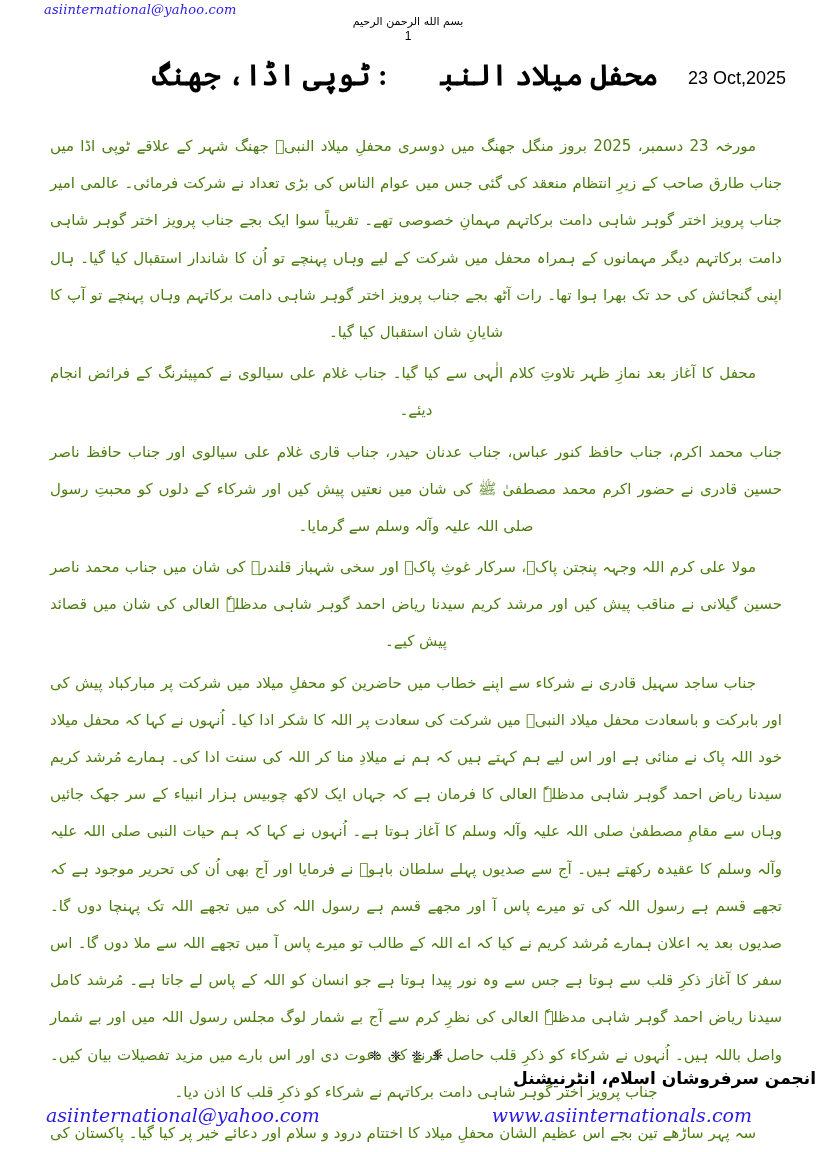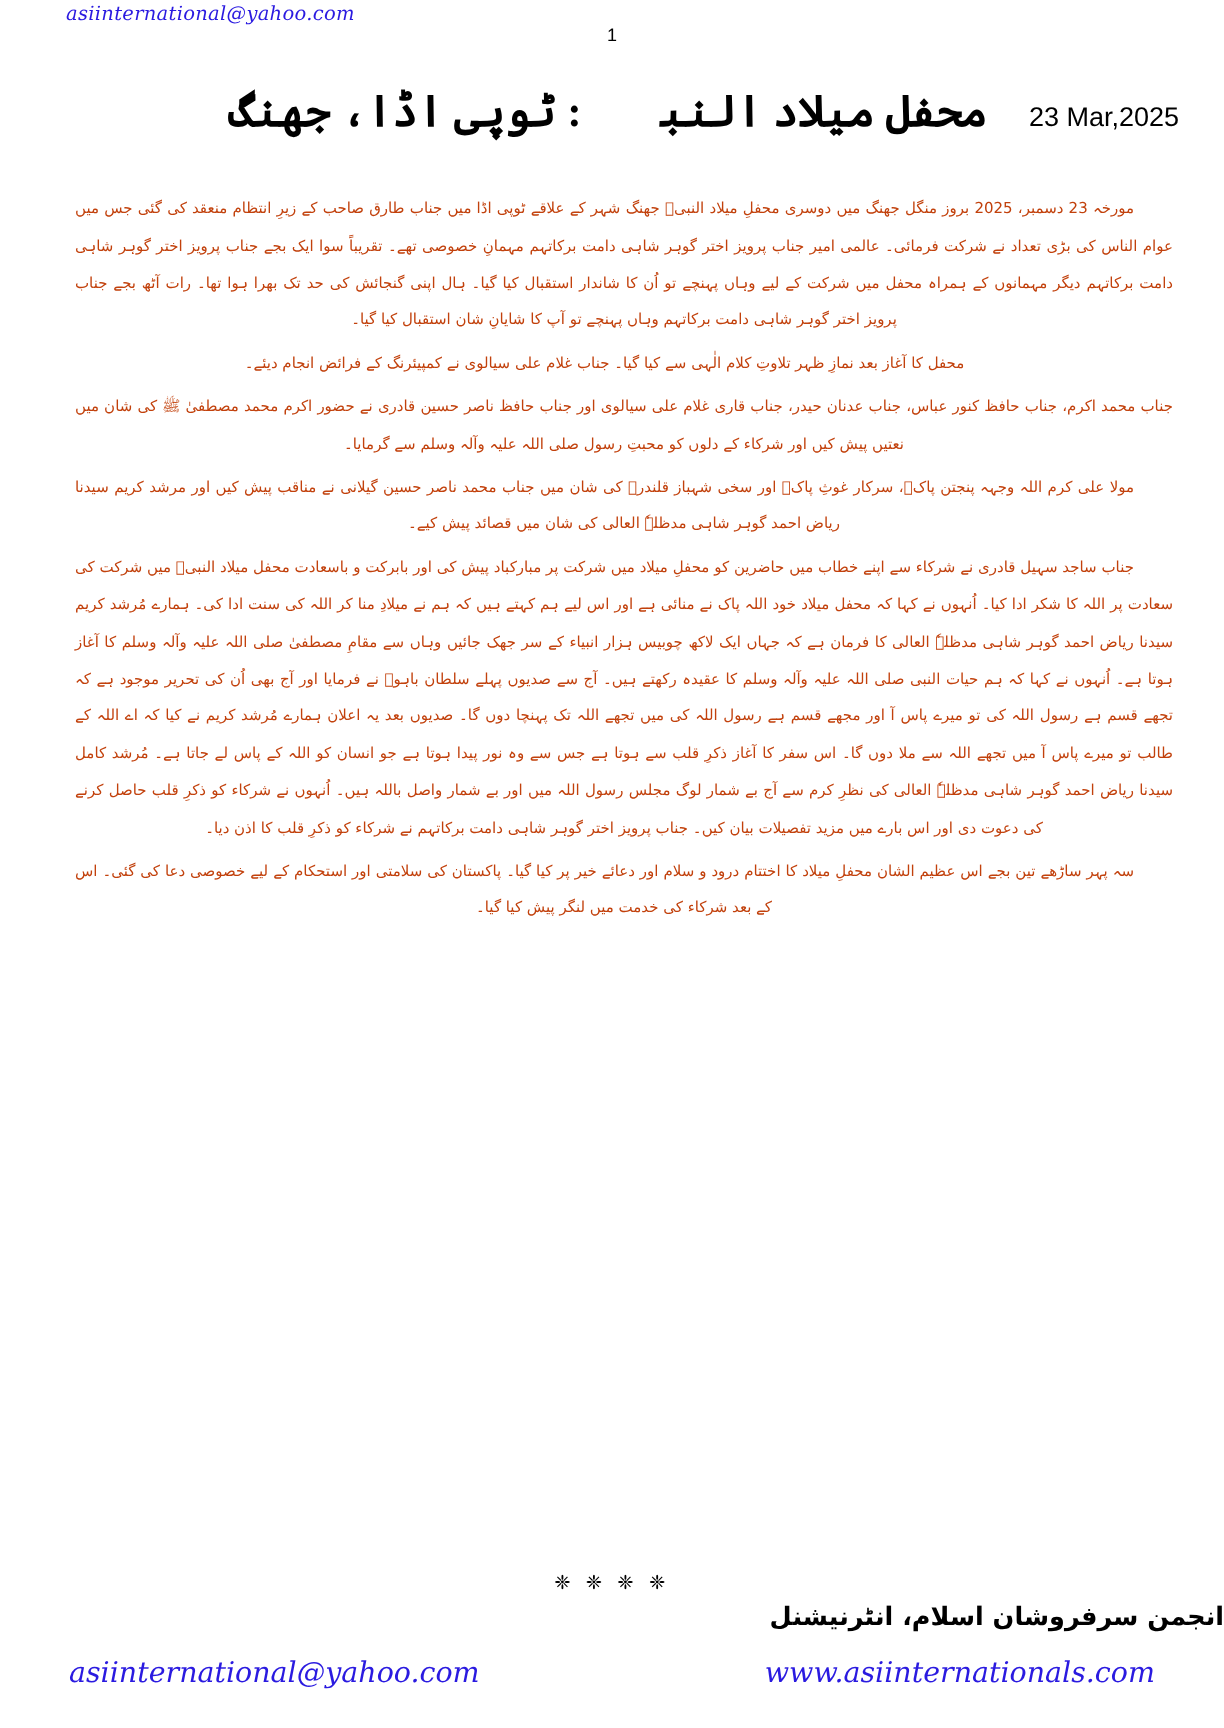--- a/index.html
+++ b/index.html
@@ -98,23 +98,23 @@
     top: 128px;
     left: 34px;
     right: 34px;
     direction: rtl;
   }
   .para {
     direction: rtl;
     text-align: justify;
     text-align-last: center;
     font-family: "DejaVu Sans", sans-serif;
-    font-size: 10px;
+    font-size: 15px;
     line-height: 2.48;
-    color: #c2410c;
+    color: #4d7c0f;
     margin: 0 0 4px 16px;
     text-indent: 26px;
   }
   .para.p-names {
     text-indent: 0;
   }
 
   
   .florets {
     position: absolute;
@@ -152,37 +152,38 @@
   .footer-link {
     direction: ltr;
     font-family: "DejaVu Serif", "Liberation Serif", serif;
     font-style: italic;
     font-size: 19px;
     color: #2a1ae0;
     white-space: nowrap;
     text-decoration: none;
   }
   .footer-link.site {
-    margin-right: 0;
+    margin-right: 18px;
   }
 </style>
 </head>
 <body>
 
 <div class="page">
 
   <div class="top-email">asiinternational@yahoo.com</div>
 
   <div class="bismillah-block">
+    <div class="bismillah">بسم الله الرحمن الرحيم</div>
     <div class="page-number">1</div>
   </div>
 
   <div class="title-row">
     <div class="doc-title">محفل میلاد النبیؐ : ٹوپی اڈا، جھنگ</div>
-    <div class="doc-date">23 Mar,2025</div>
+    <div class="doc-date">23 Oct,2025</div>
   </div>
 
   <div class="body-text">
     <p class="para">مورخہ 23 دسمبر، 2025 بروز منگل جھنگ میں دوسری محفلِ میلاد النبیؐ جھنگ شہر کے علاقے ٹوپی اڈا میں جناب طارق صاحب کے زیرِ انتظام منعقد کی گئی جس میں عوام الناس کی بڑی تعداد نے شرکت فرمائی۔ عالمی امیر جناب پرویز اختر گوہر شاہی دامت برکاتہم مہمانِ خصوصی تھے۔ تقریباً سوا ایک بجے جناب پرویز اختر گوہر شاہی دامت برکاتہم دیگر مہمانوں کے ہمراہ محفل میں شرکت کے لیے وہاں پہنچے تو اُن کا شاندار استقبال کیا گیا۔ ہال اپنی گنجائش کی حد تک بھرا ہوا تھا۔ رات آٹھ بجے جناب پرویز اختر گوہر شاہی دامت برکاتہم وہاں پہنچے تو آپ کا شایانِ شان استقبال کیا گیا۔</p>
     <p class="para">محفل کا آغاز بعد نمازِ ظہر تلاوتِ کلام الٰہی سے کیا گیا۔ جناب غلام علی سیالوی نے کمپیئرنگ کے فرائض انجام دیئے۔</p>
     <p class="para p-names">جناب محمد اکرم، جناب حافظ کنور عباس، جناب عدنان حیدر، جناب قاری غلام علی سیالوی اور جناب حافظ ناصر حسین قادری نے حضور اکرم محمد مصطفیٰ ﷺ کی شان میں نعتیں پیش کیں اور شرکاء کے دلوں کو محبتِ رسول صلی اللہ علیہ وآلہ وسلم سے گرمایا۔</p>
     <p class="para">مولا علی کرم اللہ وجہہ پنجتن پاکؓ، سرکار غوثِ پاکؒ اور سخی شہباز قلندرؒ کی شان میں جناب محمد ناصر حسین گیلانی نے مناقب پیش کیں اور مرشد کریم سیدنا ریاض احمد گوہر شاہی مدظلہٗ العالی کی شان میں قصائد پیش کیے۔</p>
     <p class="para">جناب ساجد سہیل قادری نے شرکاء سے اپنے خطاب میں حاضرین کو محفلِ میلاد میں شرکت پر مبارکباد پیش کی اور بابرکت و باسعادت محفل میلاد النبیؐ میں شرکت کی سعادت پر اللہ کا شکر ادا کیا۔ اُنہوں نے کہا کہ محفل میلاد خود اللہ پاک نے منائی ہے اور اس لیے ہم کہتے ہیں کہ ہم نے میلادِ منا کر اللہ کی سنت ادا کی۔ ہمارے مُرشد کریم سیدنا ریاض احمد گوہر شاہی مدظلہٗ العالی کا فرمان ہے کہ جہاں ایک لاکھ چوبیس ہزار انبیاء کے سر جھک جائیں وہاں سے مقامِ مصطفیٰ صلی اللہ علیہ وآلہ وسلم کا آغاز ہوتا ہے۔ اُنہوں نے کہا کہ ہم حیات النبی صلی اللہ علیہ وآلہ وسلم کا عقیدہ رکھتے ہیں۔ آج سے صدیوں پہلے سلطان باہوؒ نے فرمایا اور آج بھی اُن کی تحریر موجود ہے کہ تجھے قسم ہے رسول اللہ کی تو میرے پاس آ اور مجھے قسم ہے رسول اللہ کی میں تجھے اللہ تک پہنچا دوں گا۔ صدیوں بعد یہ اعلان ہمارے مُرشد کریم نے کیا کہ اے اللہ کے طالب تو میرے پاس آ میں تجھے اللہ سے ملا دوں گا۔ اس سفر کا آغاز ذکرِ قلب سے ہوتا ہے جس سے وہ نور پیدا ہوتا ہے جو انسان کو اللہ کے پاس لے جاتا ہے۔ مُرشد کامل سیدنا ریاض احمد گوہر شاہی مدظلہٗ العالی کی نظرِ کرم سے آج بے شمار لوگ مجلس رسول اللہ میں اور بے شمار واصل باللہ ہیں۔ اُنہوں نے شرکاء کو ذکرِ قلب حاصل کرنے کی دعوت دی اور اس بارے میں مزید تفصیلات بیان کیں۔ جناب پرویز اختر گوہر شاہی دامت برکاتہم نے شرکاء کو ذکرِ قلب کا اذن دیا۔</p>
     <p class="para">سہ پہر ساڑھے تین بجے اس عظیم الشان محفلِ میلاد کا اختتام درود و سلام اور دعائے خیر پر کیا گیا۔ پاکستان کی سلامتی اور استحکام کے لیے خصوصی دعا کی گئی۔ اس کے بعد شرکاء کی خدمت میں لنگر پیش کیا گیا۔</p>
   </div>

